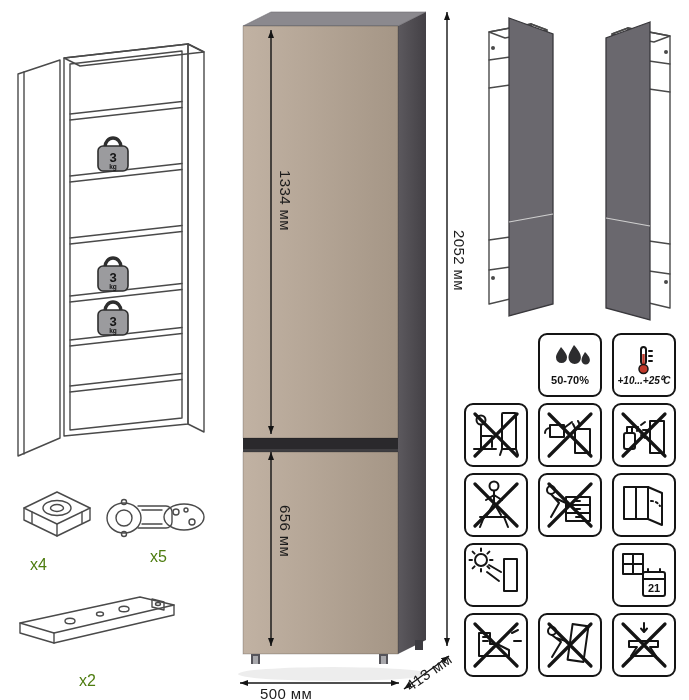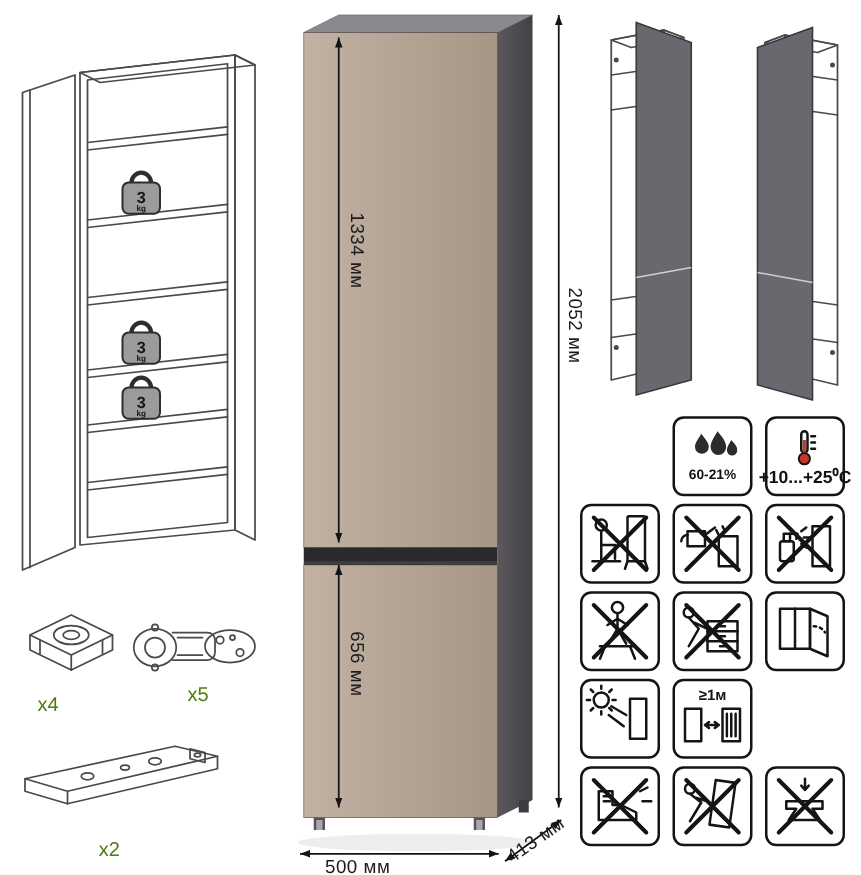--- a/index.html
+++ b/index.html
@@ -11,21 +11,21 @@
   svg { display:block; }
   .sketch { stroke:#4a4a4a; stroke-width:1.4; fill:none; stroke-linecap:round; stroke-linejoin:round; }
   .dim-label { position:absolute; font-size:15px; color:#1c1c1c; letter-spacing:.4px; white-space:nowrap; line-height:1; }
   .dim-vertical { writing-mode:vertical-rl; }
   .icon-box {
     position:absolute; width:64px; height:64px; box-sizing:border-box;
     border:2.5px solid #141414; border-radius:9px; background:#fff;
     display:flex; flex-direction:column; align-items:center; justify-content:center; gap:1px;
   }
   .icon-label { font-size:11px; font-weight:bold; color:#111; line-height:1; }
-  .icon-label.small { font-size:14px; }
+  .icon-label.small { font-size:10px;font-style:italic; }
   .pict { stroke:#141414; stroke-width:2; fill:none; stroke-linecap:round; stroke-linejoin:round; }
   .pict-x { stroke:#141414; stroke-width:3.2; fill:none; stroke-linecap:round; }
   .count-label { position:absolute; font-size:16px; color:#4d7c0f; }
 </style>
 </head>
 <body>
 
 <div class="canvas">
 
   <svg class="abs" style="left:6px;top:28px" width="212" height="436" viewBox="0 0 212 436">
@@ -160,21 +160,21 @@
       <circle cx="14" cy="270" r="2" fill="#4a4a4a"></circle>
     </g>
   </svg>
 
   <div class="icon-box" style="left:538px;top:333px">
     <svg width="40" height="30" viewBox="0 0 40 30">
       <path d="M11 3 C8 8 6 10.5 6 13.5 a5.5 5.5 0 0 0 11 0 C17 10.5 15 8 11 3 Z" fill="#2c2c2e"></path>
       <path d="M24 1 C20.5 7 18.5 10 18.5 13.8 a6.2 6.2 0 0 0 12.4 0 C30.9 10 29 7 24 1 Z" fill="#2c2c2e"></path>
       <path d="M35 8 C32.8 11.8 31.5 13.8 31.5 16.2 a4.2 4.2 0 0 0 8.4 0 C39.9 13.8 38.6 11.8 35 8 Z" fill="#2c2c2e"></path>
     </svg>
-    <div class="icon-label">60-21%</div>
+    <div class="icon-label">50-70%</div>
   </div>
 
   <div class="icon-box" style="left:612px;top:333px">
     <svg width="40" height="30" viewBox="0 0 40 30">
       <g class="pict">
         <rect x="17" y="2" width="5" height="17" rx="2.5"></rect>
         <path d="M25 6 h3 M25 11 h3 M25 16 h3"></path>
       </g>
       <line x1="19.5" y1="9" x2="19.5" y2="22" stroke="#c0392b" stroke-width="2.5"></line>
       <circle cx="19.5" cy="24" r="4.5" fill="#c0392b" stroke="#141414" stroke-width="1.5"></circle>
@@ -260,29 +260,29 @@
   <div class="icon-box" style="left:464px;top:543px">
     <svg width="56" height="56" viewBox="0 0 56 56">
       <g class="pict">
         <circle cx="13" cy="13" r="6"></circle>
         <path d="M13 4 v-2.5 M13 22 v2.5 M4 13 h-2.5 M22 13 h2.5 M6.6 6.6 l-2 -2 M19.4 6.6 l2 -2 M6.6 19.4 l-2 2 M19.4 19.4 l2 2"></path>
         <rect x="36" y="12" width="13" height="32"></rect>
         <path d="M21 18 L33 25 M19 25 L31 34"></path>
       </g>
     </svg>
   </div>
-  <div class="icon-box" style="left:538px;top:543px">
-    <svg width="56" height="56" viewBox="0 0 56 56">
-      <text x="28" y="13" text-anchor="middle" font-size="12" font-weight="bold" fill="#141414">≥1м</text>
-      <g class="pict">
-        <rect x="6" y="20" width="13" height="26"></rect>
-        <rect x="36" y="20" width="14" height="26"></rect>
-        <path d="M39.5 24 v18 M43 24 v18 M46.5 24 v18"></path>
-        <path d="M22 33 h11 M22 33 l3.2 -2.4 M22 33 l3.2 2.4 M33 33 l-3.2 -2.4 M33 33 l-3.2 2.4"></path>
-      </g>
+  <div class="icon-box" style="left:612px;top:543px">
+    <svg width="56" height="56" viewBox="0 0 56 56">
+      <g class="pict">
+        <rect x="7" y="7" width="20" height="20"></rect>
+        <path d="M17 7 v20 M7 17 h20"></path>
+        <rect x="27" y="25" width="22" height="24" rx="2"></rect>
+        <path d="M27 32 h22 M32 25 v-3 M44 25 v-3"></path>
+      </g>
+      <text x="38" y="45" text-anchor="middle" font-size="11" font-weight="bold" fill="#141414">21</text>
     </svg>
   </div>
 
   <div class="icon-box" style="left:464px;top:613px">
     <svg width="56" height="56" viewBox="0 0 56 56">
       <g class="pict">
         <path d="M11 16 h11 v11 h7 l12 6 v6 H11 Z"></path>
         <path d="M15 20 h5 M15 24 h5"></path>
         <path d="M44 16 l6 -3 M46 24 h7"></path>
       </g>

